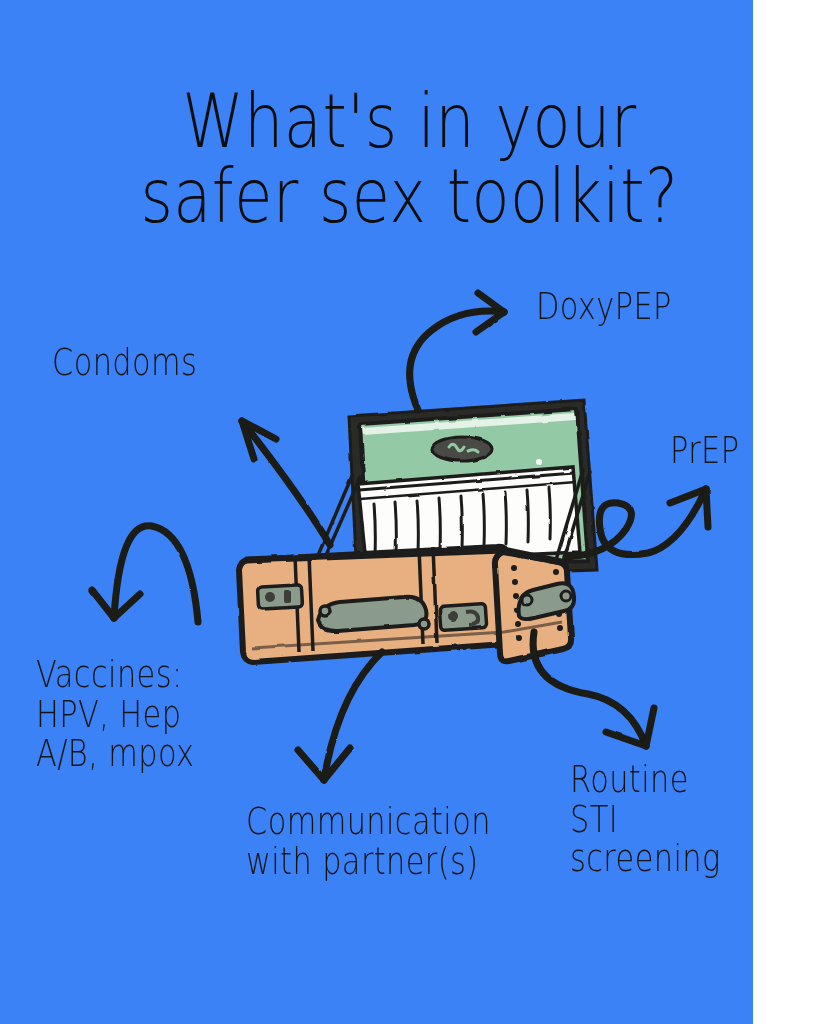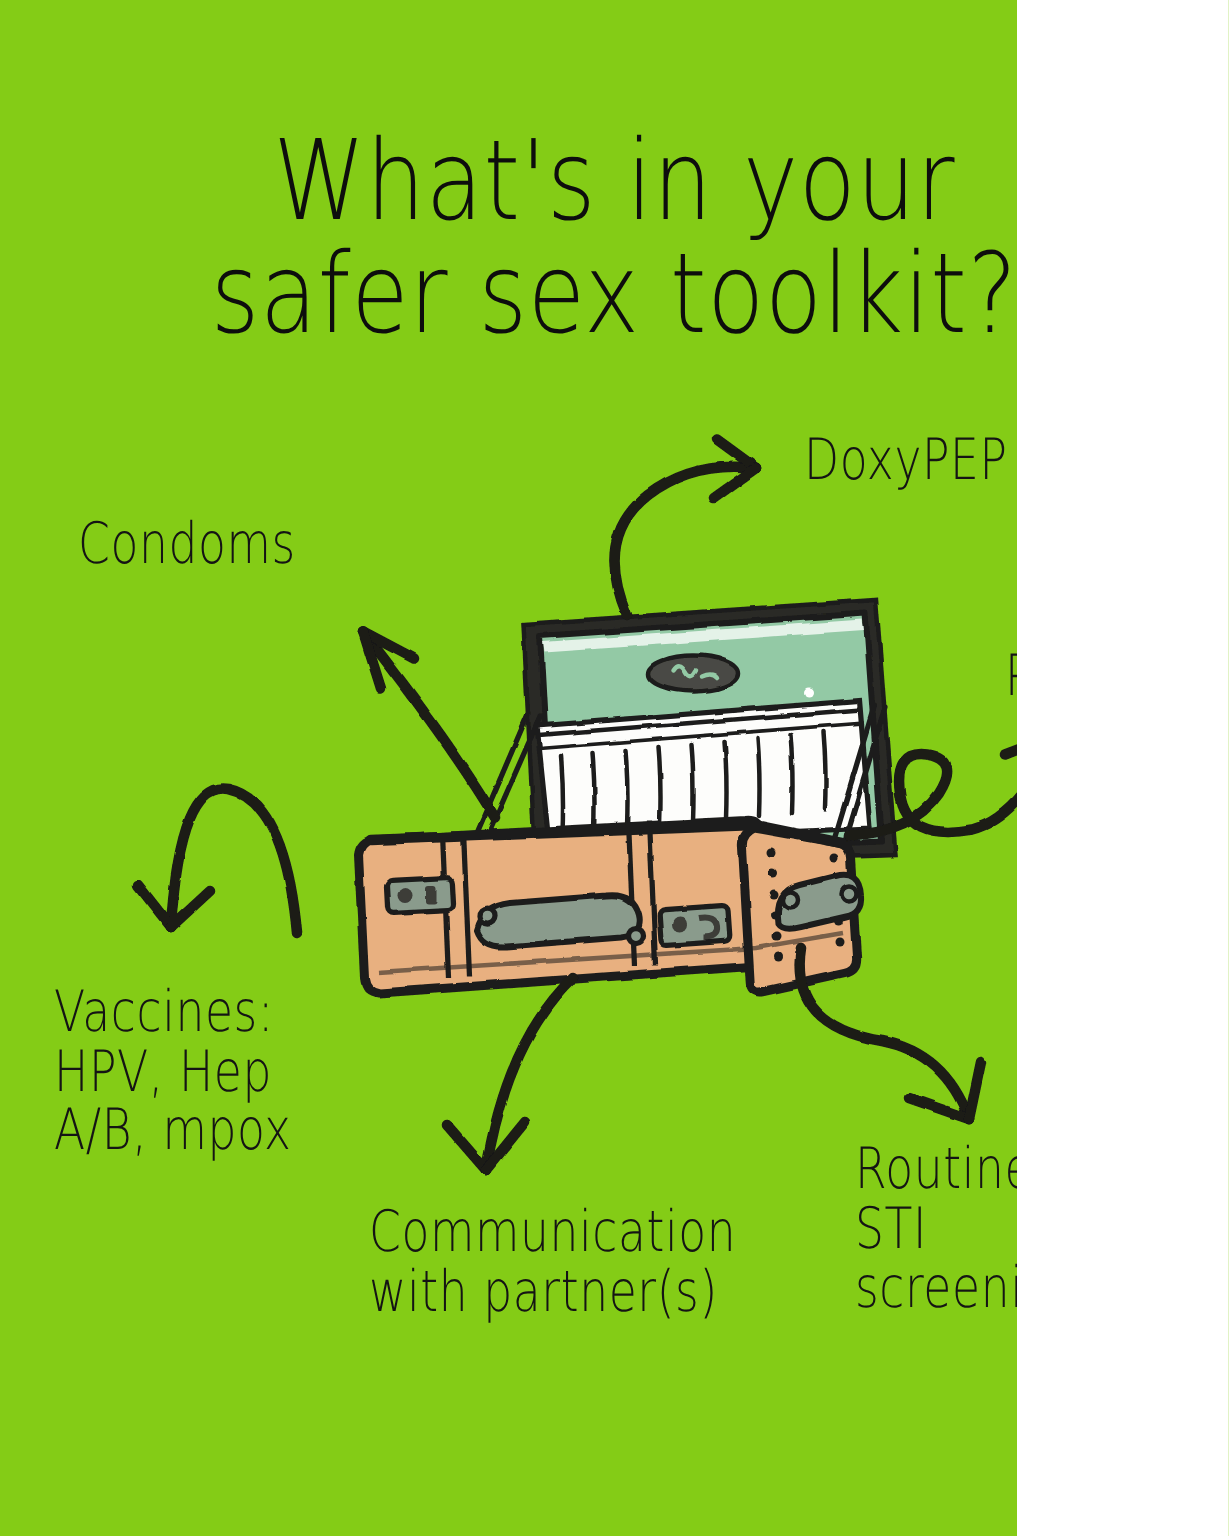--- a/index.html
+++ b/index.html
@@ -5,23 +5,23 @@
   html, body {
     margin: 0;
     padding: 0;
     background: #ffffff;
   }
   body {
     font-family: "DejaVu Sans", sans-serif;
   }
   #poster {
     position: relative;
-    width: 678px;
+    width: 753px;
     height: 1024px;
-    background: #84cc16;
+    background: #3b82f6;
     overflow: hidden;
   }
   #artboard {
     position: absolute;
     inset: 0;
     width: 819px;
     height: 1024px;
   }
   .hand {
     font-family: "DejaVu Sans", sans-serif;

